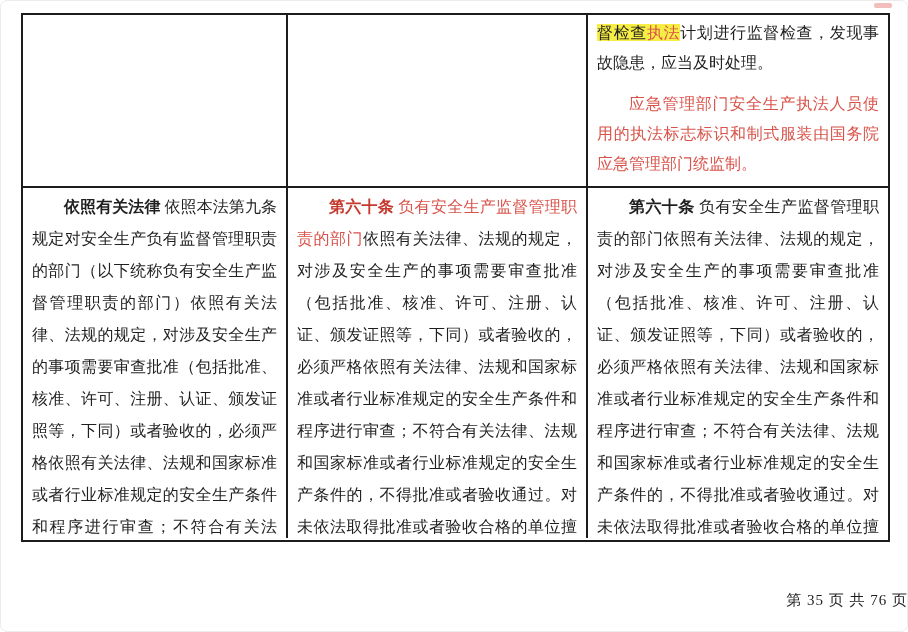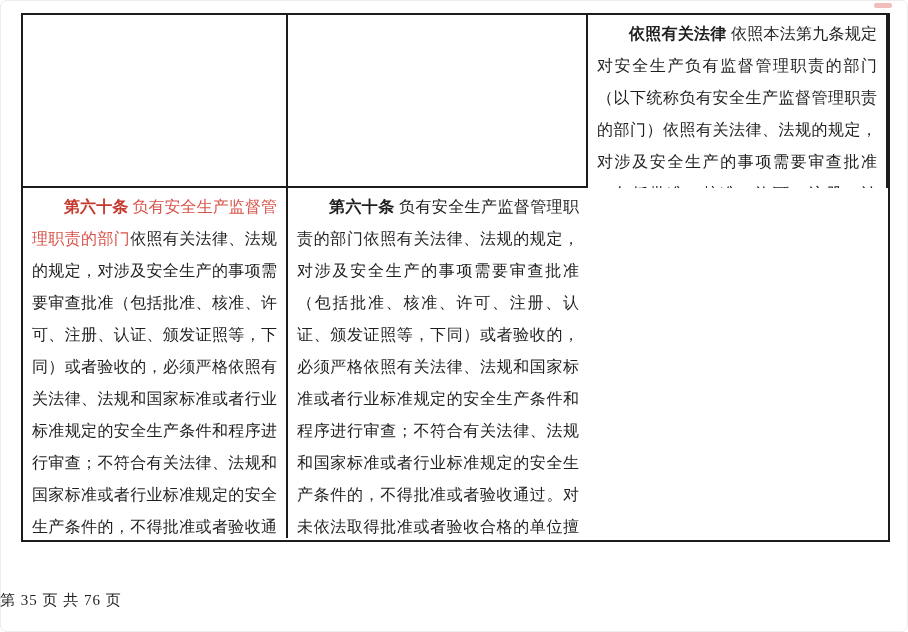--- a/index.html
+++ b/index.html
@@ -39,36 +39,40 @@
   .cell.r2{line-height:32px;}
   .para{margin:0;}
   .para.indented{text-indent:2em;}
   .para.gap-top{margin-top:11px;}
   .bold{font-weight:bold;}
   .red{color:#d9534a;}
   .red-bold{color:#c53a2f;font-weight:bold;}
   .hl{background:#f7ee45;}
   .footer{
     position:absolute;left:0;top:591px;width:908px;
-    text-align:left;font-size:15px;color:#1f1f1f;
+    text-align:right;font-size:15px;color:#1f1f1f;
     letter-spacing:1px;
   }
 </style>
 </head>
 <body>
 
 <div class="page-frame"></div>
 <div class="red-remnant"></div>
 
 <div class="law-table">
 
   <div class="cell r1 c1"></div>
 
   <div class="cell r1 c2"></div>
 
+  <div class="cell r1 c3">
+    <p class="para"><span class="hl">督检查</span><span class="hl red">执法</span><span>计划进行监督检查，发现事故隐患，应当及时处理。</span></p>
+    <p class="para red indented gap-top">应急管理部门安全生产执法人员使用的执法标志标识和制式服装由国务院应急管理部门统监制。</p>
+  </div>
 
   <div class="cell r2 c1">
     <p class="para indented"><span class="bold">依照有关法律</span><span> 依照本法第九条规定对安全生产负有监督管理职责的部门（以下统称负有安全生产监督管理职责的部门）依照有关法律、法规的规定，对涉及安全生产的事项需要审查批准（包括批准、核准、许可、注册、认证、颁发证照等，下同）或者验收的，必须严格依照有关法律、法规和国家标准或者行业标准规定的安全生产条件和程序进行审查；不符合有关法律、法规和国家标准或者</span></p>
   </div>
 
   <div class="cell r2 c2">
     <p class="para indented"><span class="red-bold">第六十条</span><span class="red"> 负有安全生产监督管理职责的部门</span><span>依照有关法律、法规的规定，对涉及安全生产的事项需要审查批准（包括批准、核准、许可、注册、认证、颁发证照等，下同）或者验收的，必须严格依照有关法律、法规和国家标准或者行业标准规定的安全生产条件和程序进行审查；不符合有关法律、法规和国家标准或者行业标准规定的安全生产条件的，不得批准或者验收通过。对未依法取得批准或者验收合格的单位擅自从事有关活动的，负责行</span></p>
   </div>
 
   <div class="cell r2 c3">

